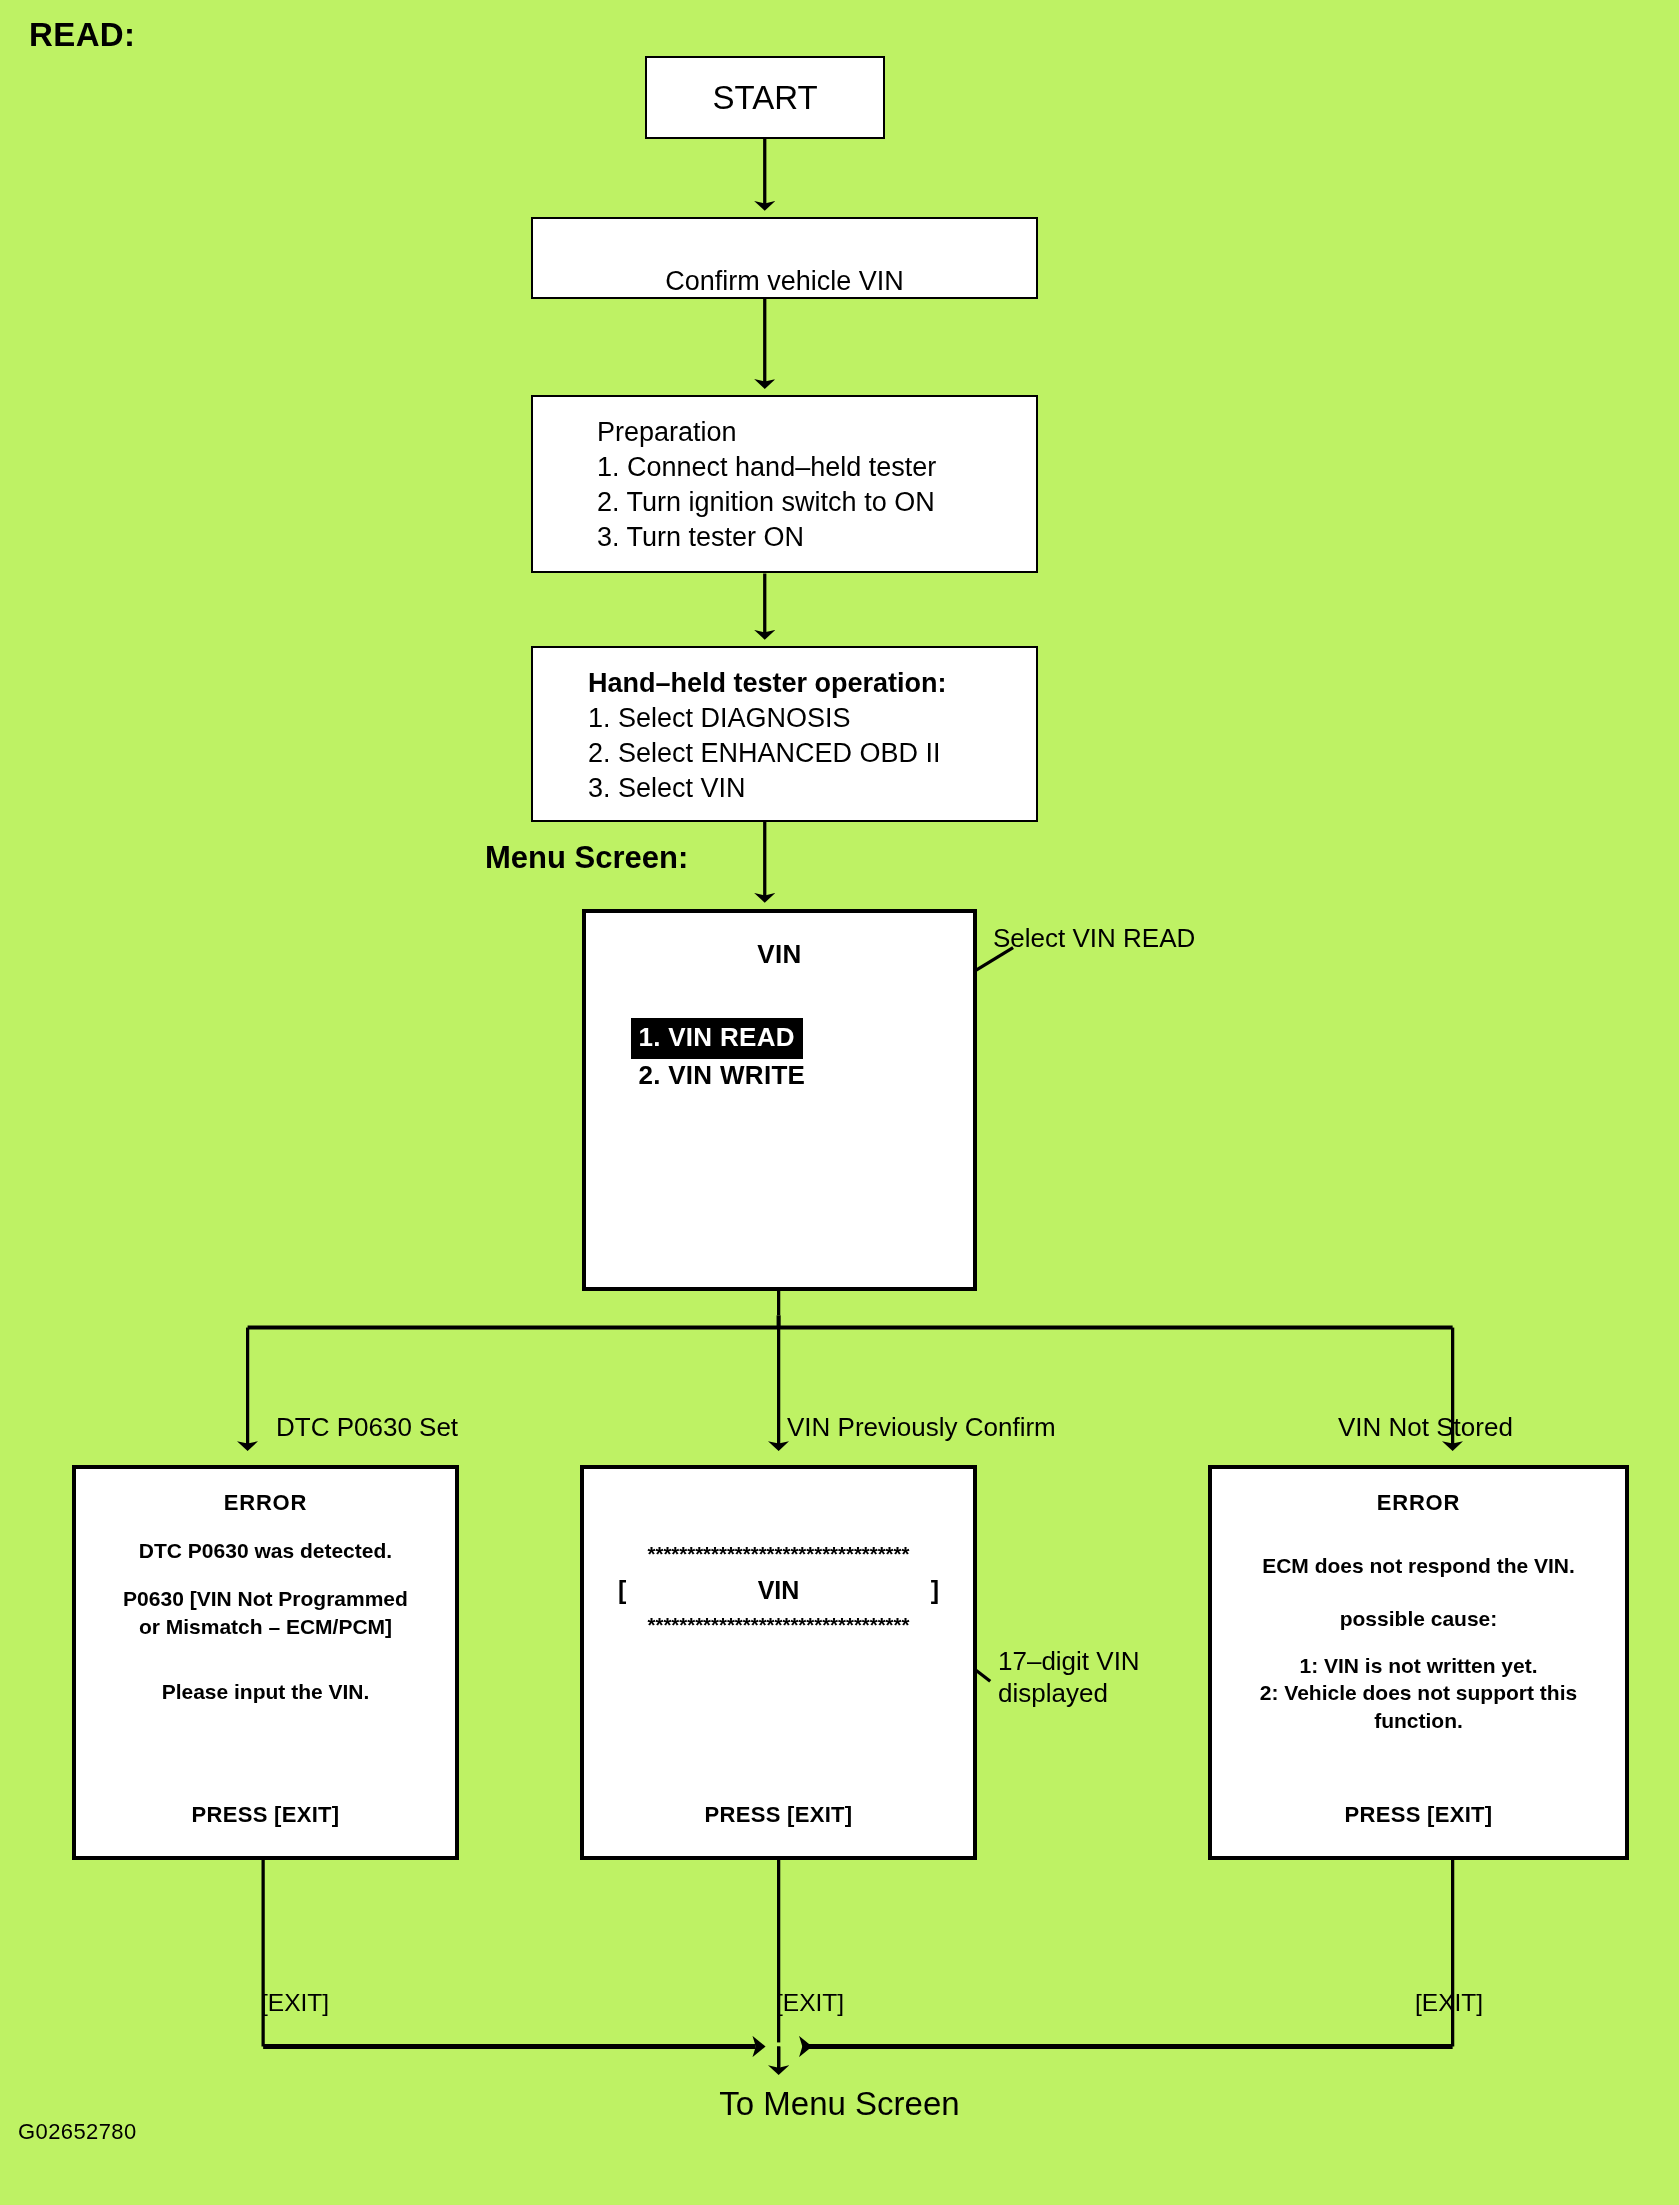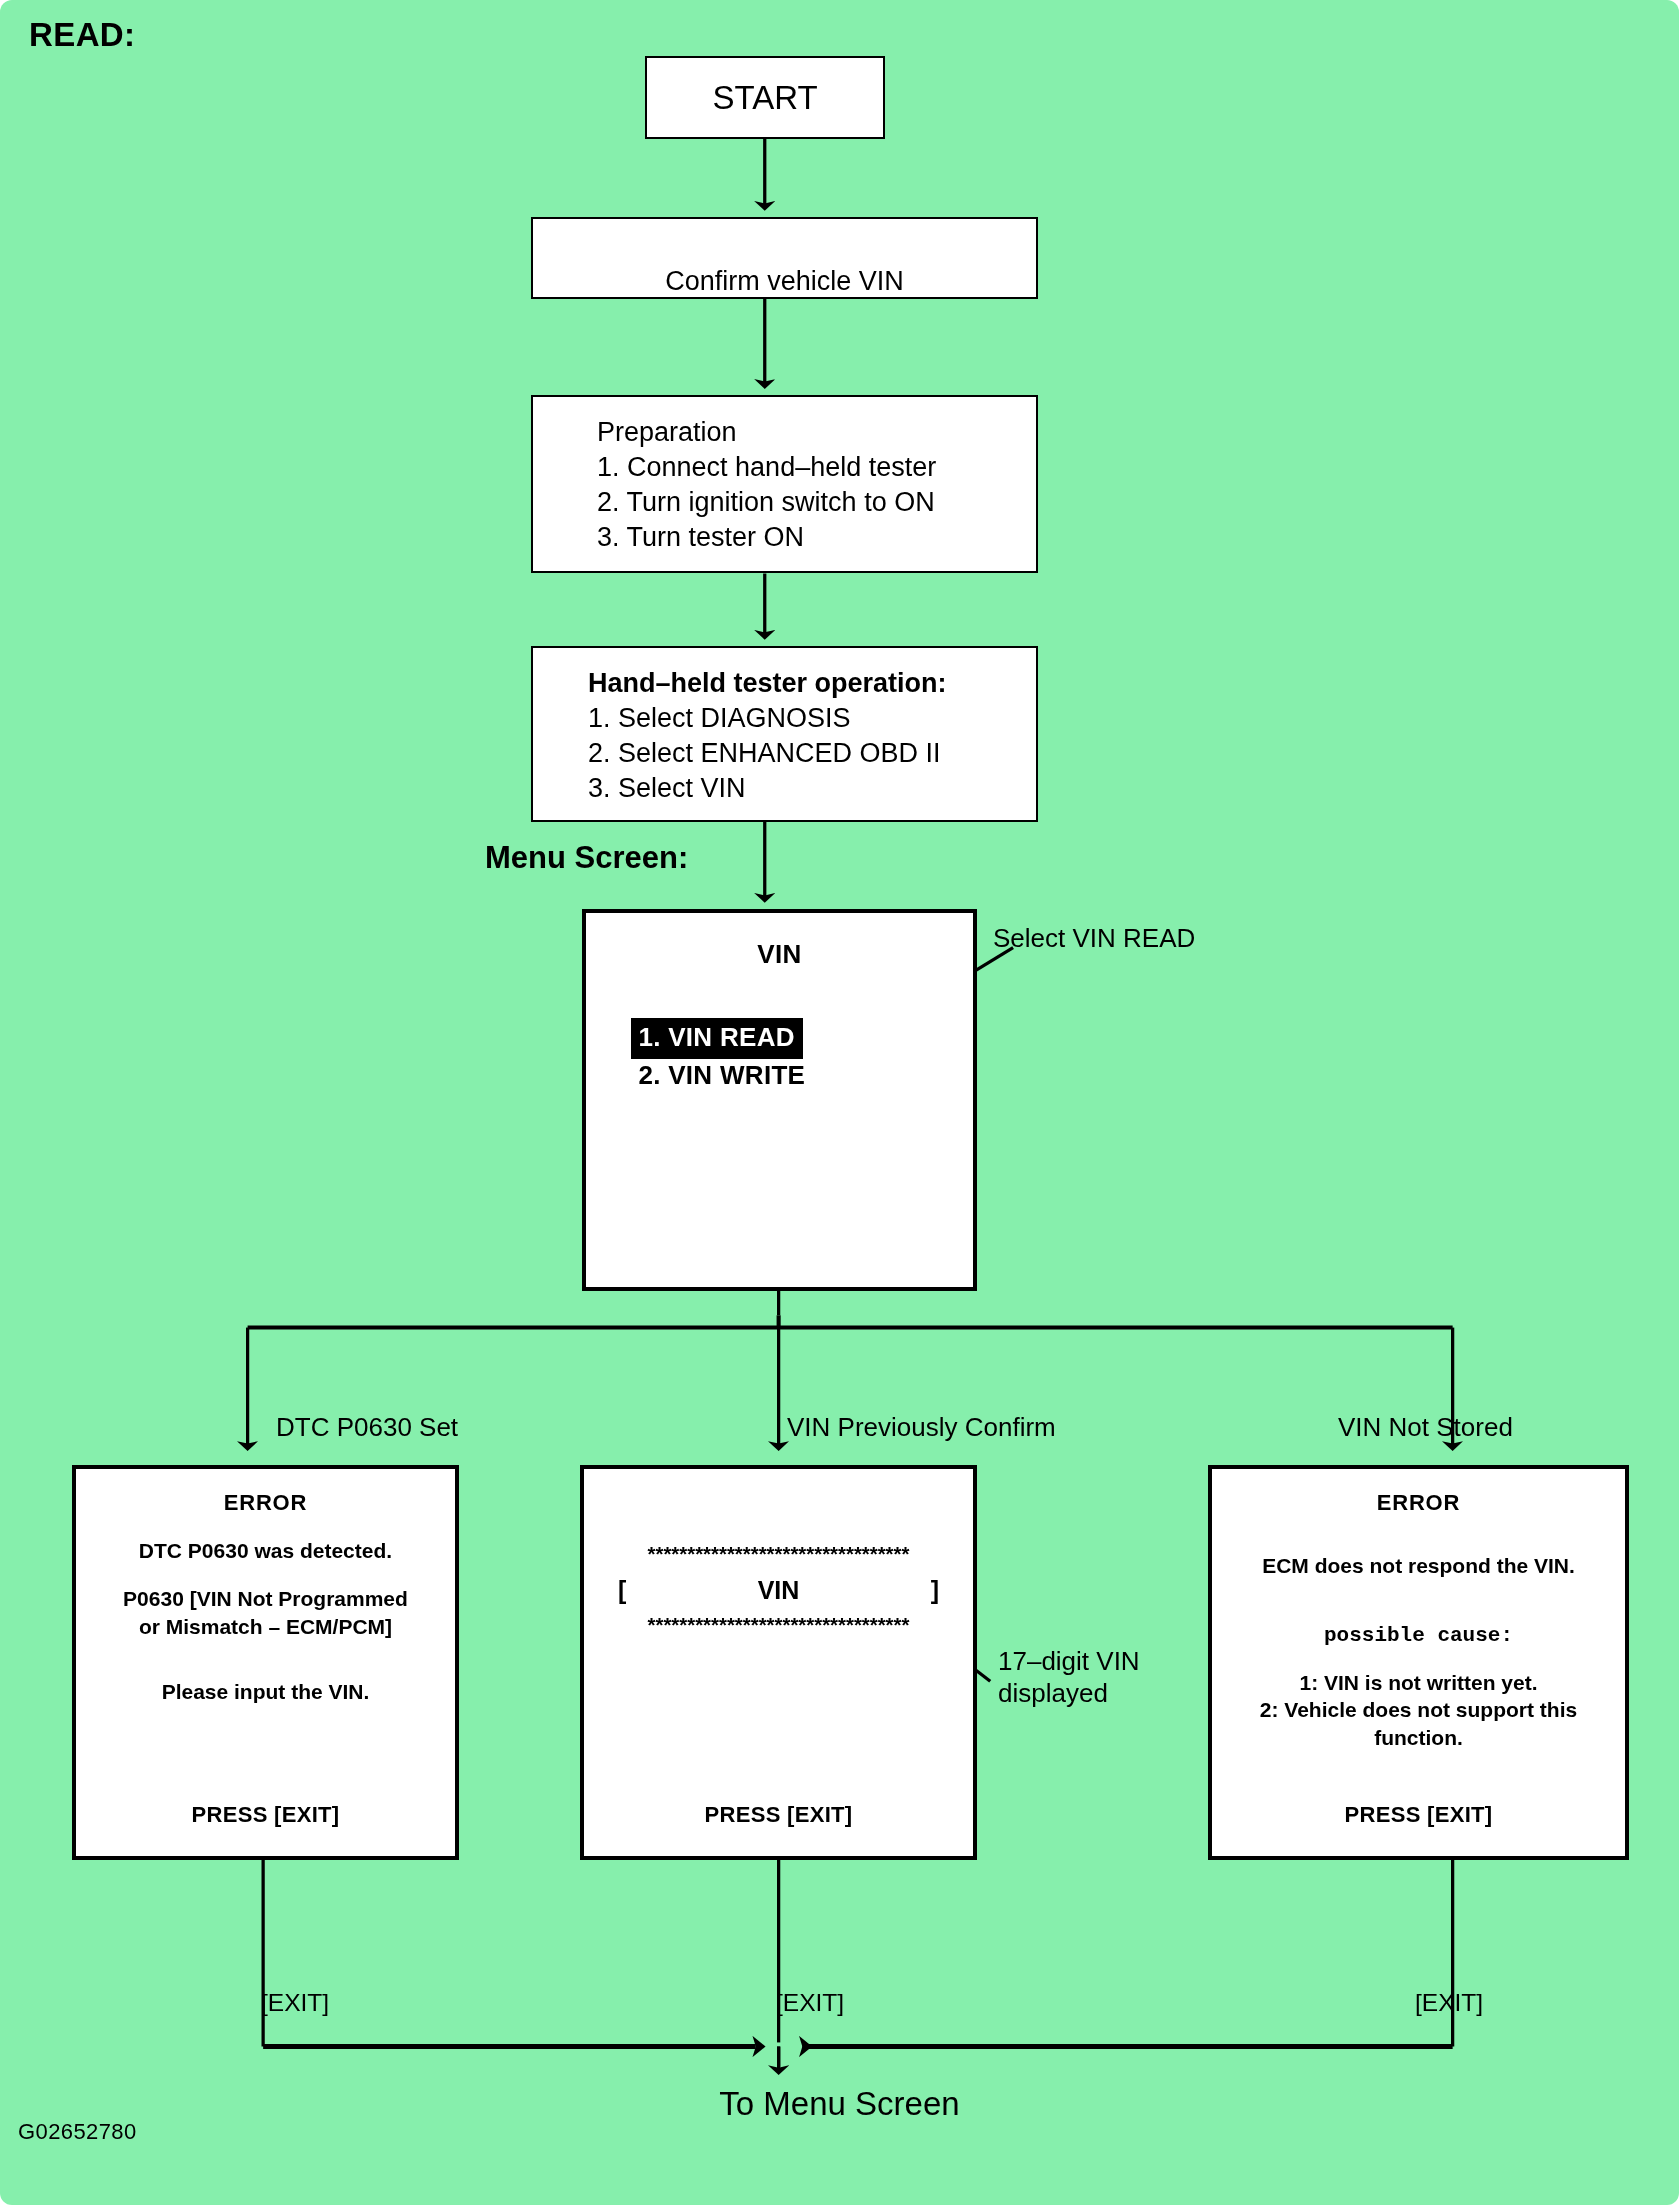--- a/index.html
+++ b/index.html
@@ -8,23 +8,22 @@
     background: #ffffff;
   }
   body {
     font-family: "Liberation Sans", sans-serif;
     color: #000000;
   }
   #page {
     position: relative;
     width: 1679px;
     height: 2205px;
-    background: #86efac;
+    background: #bef264;
     overflow: hidden;
-    border-radius: 12px;
   }
   svg.wires {
     position: absolute;
     left: 0;
     top: 0;
     width: 1679px;
     height: 2205px;
     pointer-events: none;
   }
   .abs { position: absolute; }
@@ -308,21 +307,21 @@
 
   <div class="abs callout co-vin17">
     <div>17–digit VIN</div>
     <div>displayed</div>
   </div>
 
   <div class="abs screenbox res-right">
     <div class="res-inner">
       <div class="res-title">ERROR</div>
       <div class="res-line" style="margin-top:36px;">ECM does not respond the VIN.</div>
-      <div class="res-line" style="margin-top:43px;font-family:Liberation Mono, monospace;">possible cause:</div>
+      <div class="res-line" style="margin-top:26px;">possible cause:</div>
       <div class="res-line" style="margin-top:19.6px;">
         <div>1: VIN is not written yet.</div>
         <div>2: Vehicle does not support this</div>
         <div>function.</div>
       </div>
       <div class="spacer-grow"></div>
       <div class="res-press" style="margin-bottom:28px;">PRESS [EXIT]</div>
     </div>
   </div>
 

